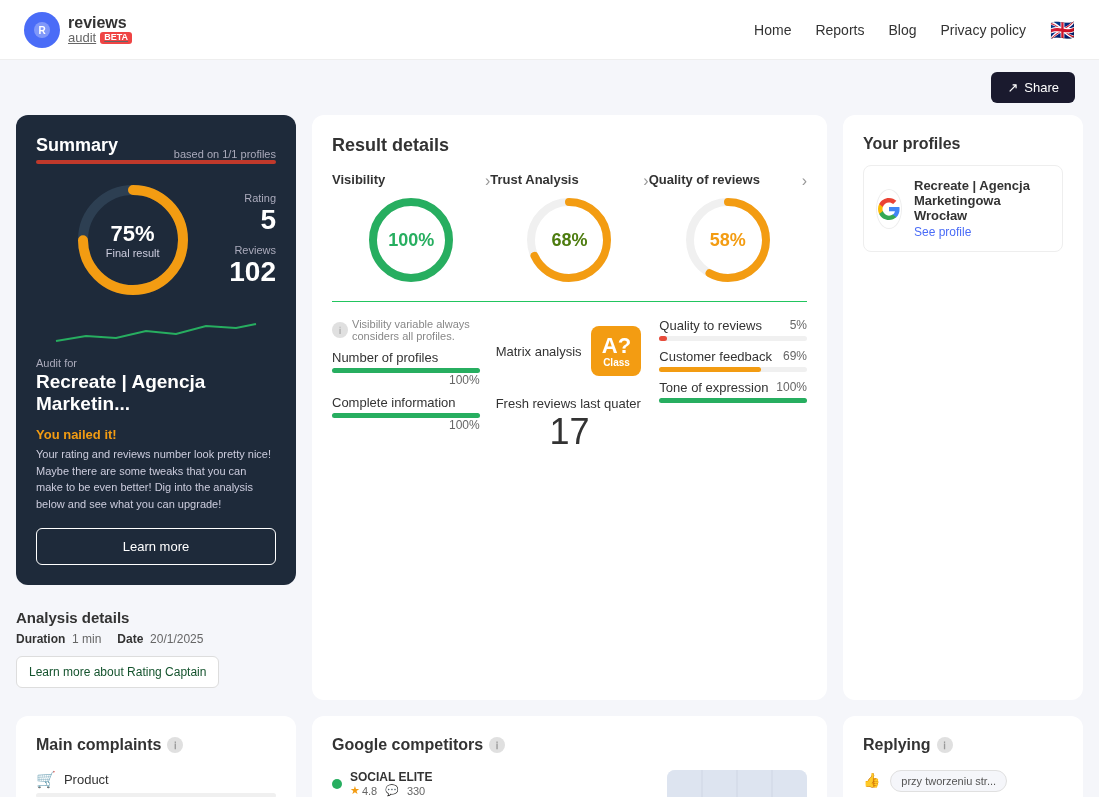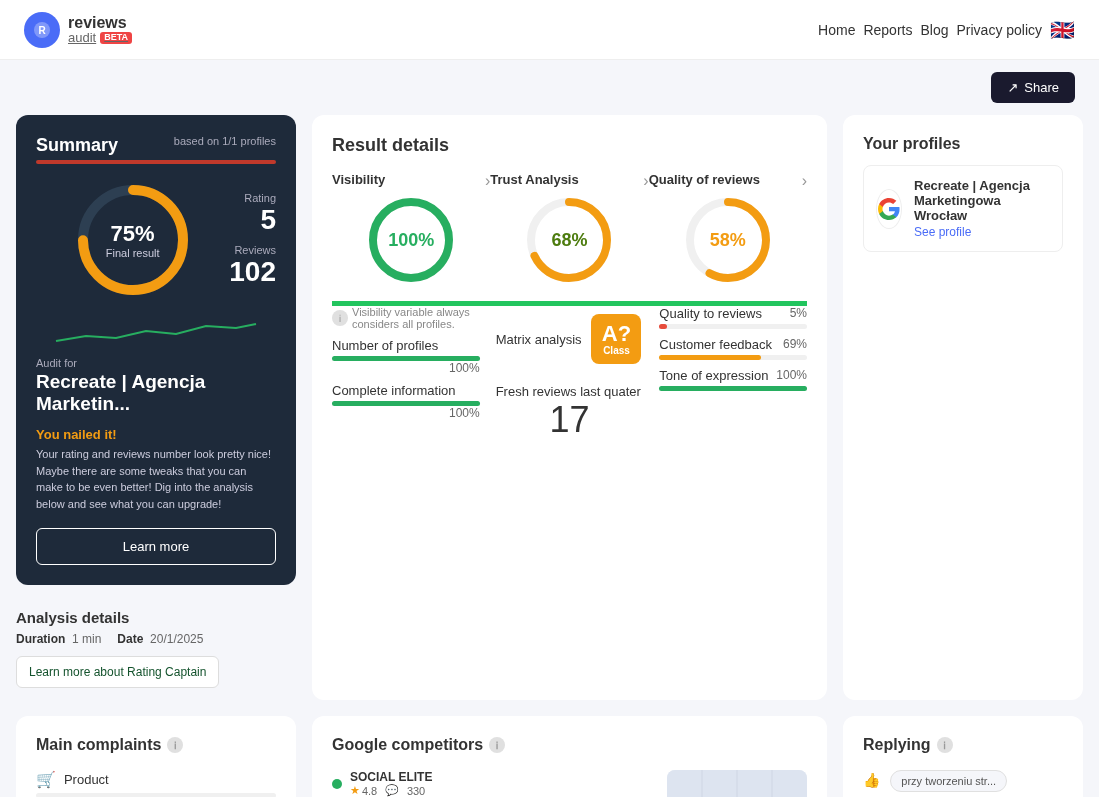--- a/index.html
+++ b/index.html
@@ -6,21 +6,21 @@
     body { font-family: -apple-system, BlinkMacSystemFont, 'Segoe UI', sans-serif; background: #f5f6fa; color: #333; font-size: 14px; }
     
     
     .header { background: #fff; padding: 0 24px; height: 60px; display: flex; align-items: center; justify-content: space-between; border-bottom: 1px solid #eee; }
     .logo { display: flex; align-items: center; gap: 8px; }
     .logo-icon { width: 36px; height: 36px; background: #4a6cf7; border-radius: 50%; display: flex; align-items: center; justify-content: center; color: #fff; font-weight: bold; font-size: 14px; }
     .logo-text { display: flex; flex-direction: column; line-height: 1.1; }
     .logo-reviews { font-size: 16px; font-weight: 700; color: #333; }
     .logo-audit { font-size: 13px; color: #666; display: flex; align-items: center; gap: 4px; text-decoration: underline; }
     .beta-badge { background: #ef4444; color: #fff; font-size: 9px; padding: 1px 4px; border-radius: 3px; font-weight: 600; }
-    .nav { display: flex; align-items: center; gap: 8px; }
+    .nav { display: flex; align-items: center; gap: 24px; }
     .nav a { color: #333; text-decoration: none; font-size: 14px; }
     
     
     .share-bar { display: flex; justify-content: flex-end; padding: 12px 24px; }
     .share-btn { background: #1a1a2e; color: #fff; border: none; padding: 8px 16px; border-radius: 6px; cursor: pointer; display: flex; align-items: center; gap: 6px; font-size: 13px; }
     
     
     .summary-card { background: #1e2a3a; color: #fff; border-radius: 12px; padding: 20px; }
     .summary-title { font-size: 18px; font-weight: 700; margin-bottom: 4px; }
     .progress-bar-red { height: 4px; background: #c0392b; border-radius: 2px; width: 100%; margin-bottom: 8px; }
@@ -37,21 +37,21 @@
     
     .analysis-section { padding: 12px 0; }
     .analysis-title { font-size: 15px; font-weight: 600; margin-bottom: 6px; }
     .analysis-meta { font-size: 12px; color: #666; display: flex; gap: 16px; }
     .analysis-meta span strong { color: #333; }
     .rating-captain-link { display: block; margin-top: 10px; padding: 8px 12px; border: 1px solid #ddd; border-radius: 6px; font-size: 12px; color: #14532d; text-align: center; text-decoration: none; cursor: pointer; background: #fff; }
     
     
     .result-card { background: #fff; border-radius: 12px; padding: 20px; }
     .result-title { font-size: 18px; font-weight: 700; margin-bottom: 16px; }
-    .result-top { display: grid; grid-template-columns: 1fr 1fr 1fr; border-bottom: 5px solid #22c55e; padding-bottom: 16px; margin-bottom: 0; }
+    .result-top { display: grid; grid-template-columns: 1fr 1fr 1fr; border-bottom: 1px solid #22c55e; padding-bottom: 16px; margin-bottom: 16px; }
     .result-col { position: relative; }
     .result-col-title { font-size: 13px; font-weight: 600; margin-bottom: 8px; }
     .chevron-btn { position: absolute; right: 0; top: 0; background: none; border: none; cursor: pointer; color: #999; font-size: 16px; }
     .donut { width: 90px; height: 90px; margin: 0 auto; position: relative; }
     .donut svg { width: 90px; height: 90px; transform: rotate(-90deg); }
     .donut-bg { fill: none; stroke: #f0f0f0; stroke-width: 8; }
     .donut-progress-green { fill: none; stroke: #27ae60; stroke-width: 8; stroke-linecap: round; }
     .donut-progress-orange { fill: none; stroke: #f39c12; stroke-width: 8; stroke-linecap: round; }
     .donut-text { position: absolute; top: 50%; left: 50%; transform: translate(-50%, -50%); font-size: 18px; font-weight: 700; }
     
@@ -158,21 +158,21 @@
     <span>Share</span>
   </button>
 </div>
 
 <div class="top-row">
 
   <div class="left-panel">
     <div class="summary-card">
       <div style="display:flex; justify-content:space-between; align-items:flex-start;">
         <span class="summary-title">Summary</span>
-        <span style="font-size:11px; color:#aab;">based on 1/1 profiles</span>
+        <span style="font-size:11px; color:#aab;margin-top:13px;">based on 1/1 profiles</span>
       </div>
       <div class="progress-bar-red"></div>
       <div style="display:flex; align-items:center; justify-content:space-between; margin-bottom:8px;">
         <div class="circle-container">
           <svg viewBox="0 0 120 120">
             <circle class="circle-bg" cx="60" cy="60" r="50"></circle>
             <circle class="circle-progress" cx="60" cy="60" r="50"></circle>
           </svg>
           <div class="circle-text">
             <span class="circle-percent">75%</span>

